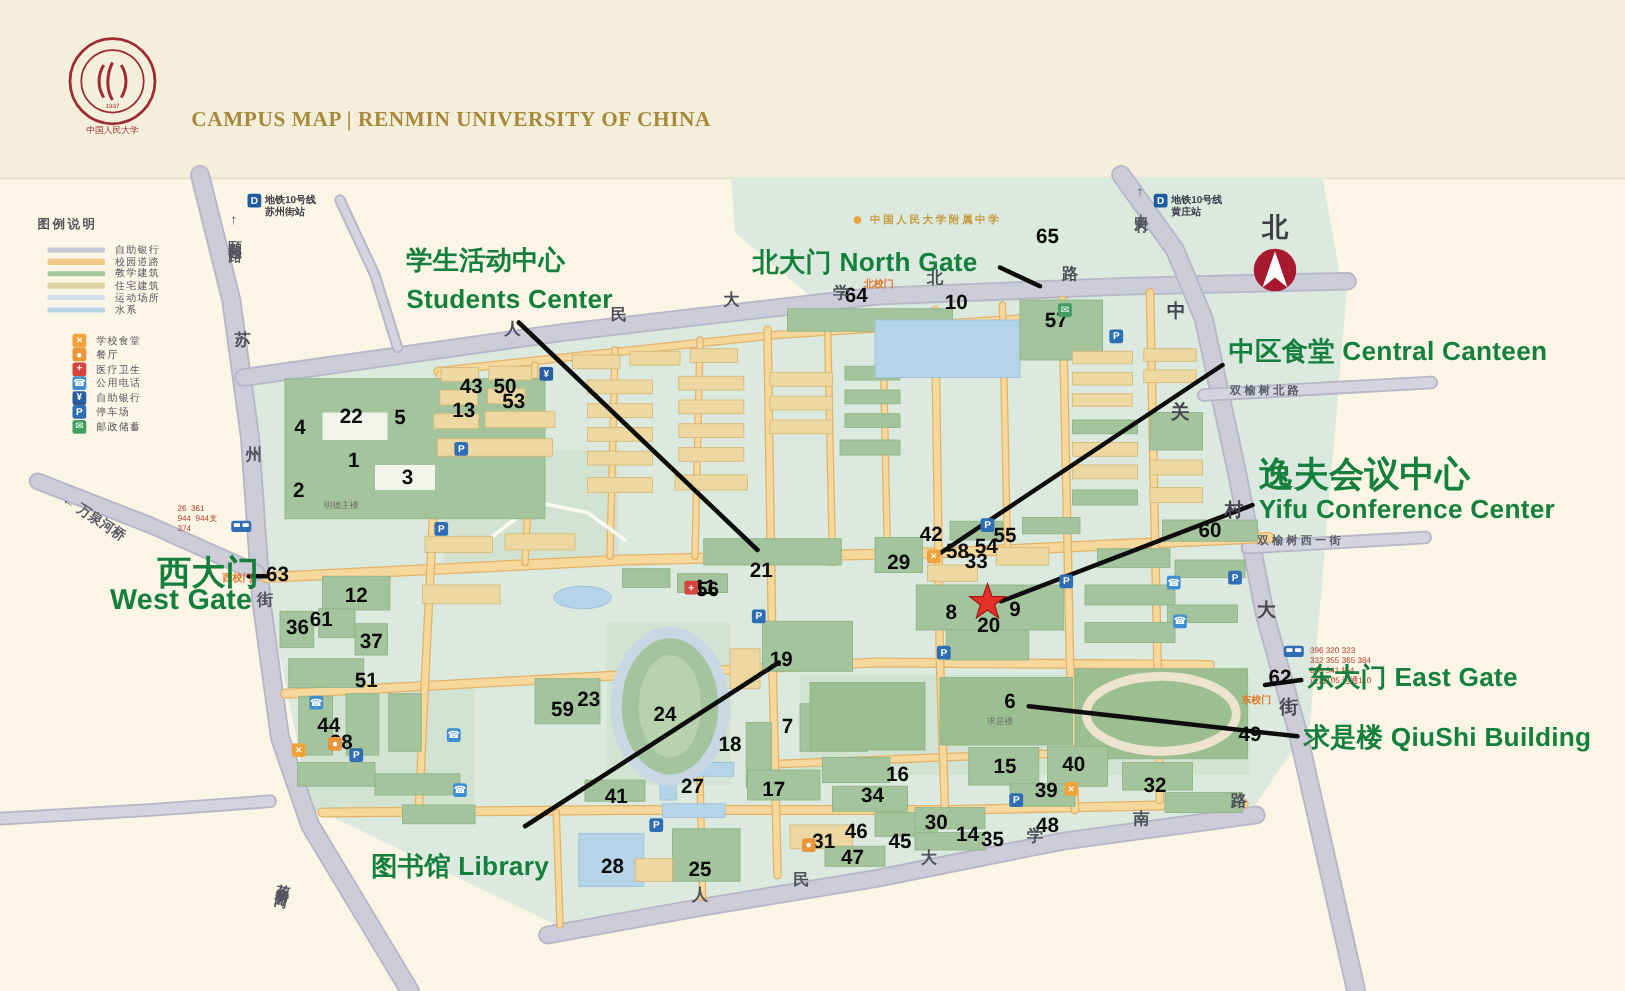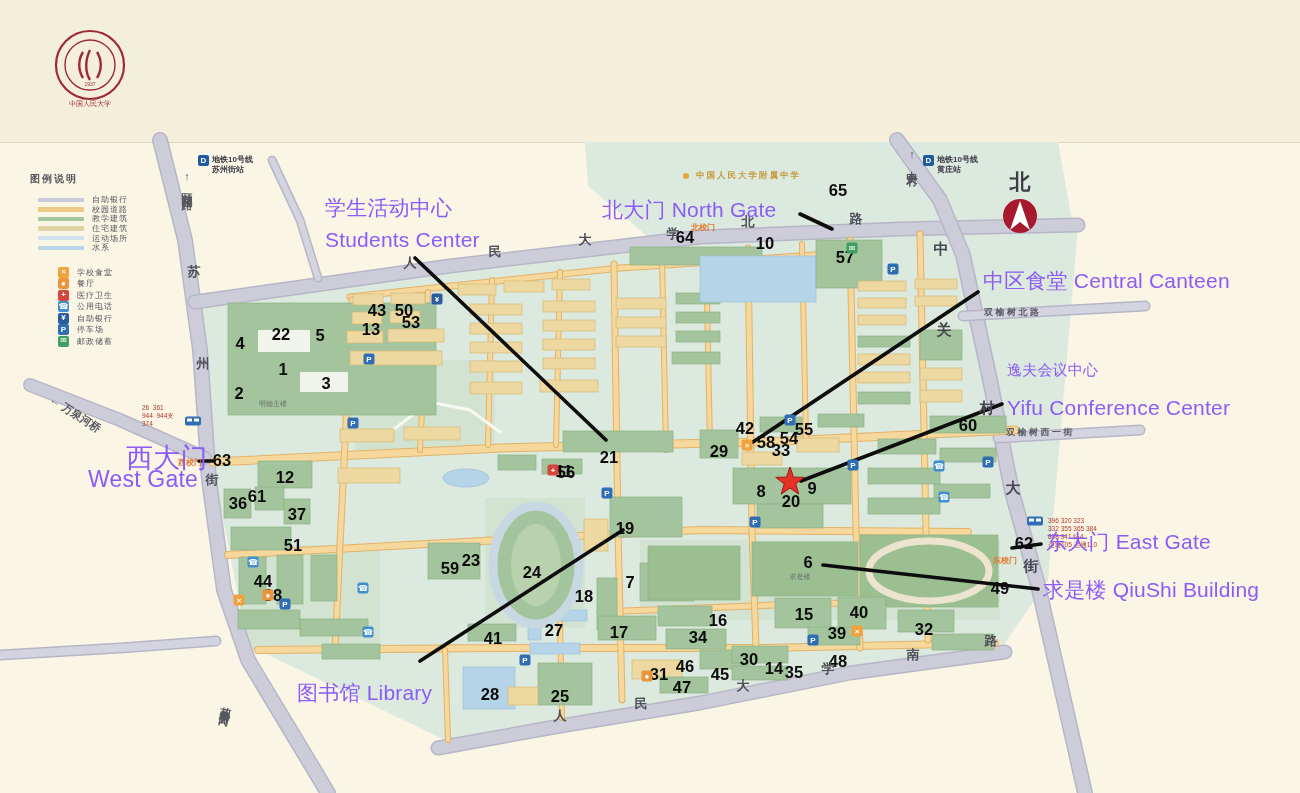--- a/index.html
+++ b/index.html
@@ -32,21 +32,21 @@
   .vroad{position:absolute;writing-mode:vertical-rl;text-orientation:upright;font-size:11px;font-weight:600;color:#55555f;letter-spacing:2px;white-space:nowrap;}
   .hroad{position:absolute;font-size:9px;font-weight:600;color:#5a5a64;white-space:nowrap;}
   .gate{position:absolute;transform:translate(-50%,-50%);font-size:8px;font-weight:700;color:#e2762a;white-space:nowrap;}
   .goldlbl{position:absolute;font-size:8.5px;font-weight:700;color:#c89a3e;letter-spacing:2px;white-space:nowrap;}
   .golddot{position:absolute;width:6px;height:6px;border-radius:50%;background:#e8a33c;}
   .tinylbl{position:absolute;transform:translate(-50%,-50%);font-size:7px;color:#6b6f68;white-space:nowrap;}
   .busroutes{position:absolute;font-size:6.5px;line-height:1.25;color:#b03a2e;white-space:pre;}
   .busicon{position:absolute;width:16px;height:9px;background:#2f6db4;border-radius:2px;transform:translate(-50%,-50%);}
   .busicon:before{content:"";position:absolute;left:2px;top:2px;width:5px;height:3px;background:#fff;border-radius:0.5px;}
   .busicon:after{content:"";position:absolute;right:2px;top:2px;width:5px;height:3px;background:#fff;border-radius:0.5px;}
-  .ann{position:absolute;font-weight:400;color:#8b5cf6;white-space:nowrap;letter-spacing:0.2px;}
+  .ann{position:absolute;font-weight:700;color:#15803d;white-space:nowrap;letter-spacing:0.2px;}
   .metro{position:absolute;display:flex;align-items:flex-start;}
   .metro-icon{width:11px;height:11px;background:#1e5aa0;border-radius:2px;color:#fff;font-size:8px;font-weight:700;display:flex;align-items:center;justify-content:center;margin-right:3px;flex:0 0 auto;}
   .metro-text{font-size:8px;line-height:1.2;color:#3a3a46;font-weight:600;white-space:nowrap;}
   
   #compass{position:absolute;left:995px;top:168px;width:50px;z-index:3;text-align:center;}
   #compass-char{font-size:21px;font-weight:600;color:#3c3c42;}
 </style>
 </head>
 <body>
 
@@ -235,20 +235,21 @@
   <div id="header">
     <svg id="seal" width="76" height="82">
       <circle cx="38" cy="37" r="34" fill="none" stroke="#9e2b33" stroke-width="2.2"></circle>
       <circle cx="38" cy="37" r="25" fill="none" stroke="#9e2b33" stroke-width="1.4"></circle>
       <path d="M31,24 C26,32 26,42 31,50" fill="none" stroke="#9e2b33" stroke-width="2.4"></path>
       <path d="M38,22 C33,32 33,44 38,52" fill="none" stroke="#9e2b33" stroke-width="2.4"></path>
       <path d="M45,24 C50,32 50,42 45,50" fill="none" stroke="#9e2b33" stroke-width="2.4"></path>
       <text x="38" y="58" text-anchor="middle" font-size="5" fill="#9e2b33">1937</text>
       <text x="38" y="78" text-anchor="middle" font-size="7" fill="#9e2b33">中国人民大学</text>
     </svg>
+    <div id="subtitle-en">CAMPUS MAP | RENMIN UNIVERSITY OF CHINA</div>
   </div>
 
   <div id="legend">
     <div id="legend-title">图例说明</div>
     <div id="legend-areas">
         <div class="lg-row">
           <div class="lg-bar" style="background: rgb(201, 201, 218);"></div>
           <div class="lg-label">自助银行</div>
         </div>
         <div class="lg-row">
@@ -447,21 +448,21 @@
         <div class="metro-text">地铁10号线<div>苏州街站</div></div>
       </div>
       <div class="metro" style="left: 923px; top: 155px;">
         <div class="metro-icon">D</div>
         <div class="metro-text">地铁10号线<div>黄庄站</div></div>
       </div>
       <div class="ann" style="left: 325px; top: 194px; font-size: 21px;">学生活动中心</div>
       <div class="ann" style="left: 325px; top: 228px; font-size: 21px;">Students Center</div>
       <div class="ann" style="left: 602px; top: 196px; font-size: 21px;">北大门 North Gate</div>
       <div class="ann" style="left: 983px; top: 267px; font-size: 21px;">中区食堂 Central Canteen</div>
-      <div class="ann" style="left: 1007px; top: 361px; font-size: 15px;">逸夫会议中心</div>
+      <div class="ann" style="left: 1007px; top: 361px; font-size: 28px;">逸夫会议中心</div>
       <div class="ann" style="left: 1007px; top: 396px; font-size: 21px;">Yifu Conference Center</div>
       <div class="ann" style="left: 126px; top: 428px; font-size: 27px; margin-top: 12px;">西大门</div>
       <div class="ann" style="left: 88px; top: 466px; font-size: 23px;">West Gate</div>
       <div class="ann" style="left: 1046px; top: 528px; font-size: 21px;">东大门 East Gate</div>
       <div class="ann" style="left: 1043px; top: 576px; font-size: 21px;">求是楼 QiuShi Building</div>
       <div class="ann" style="left: 297px; top: 679px; font-size: 21px;">图书馆 Library</div>
     </div>
 </div>
 
 </body></html>

